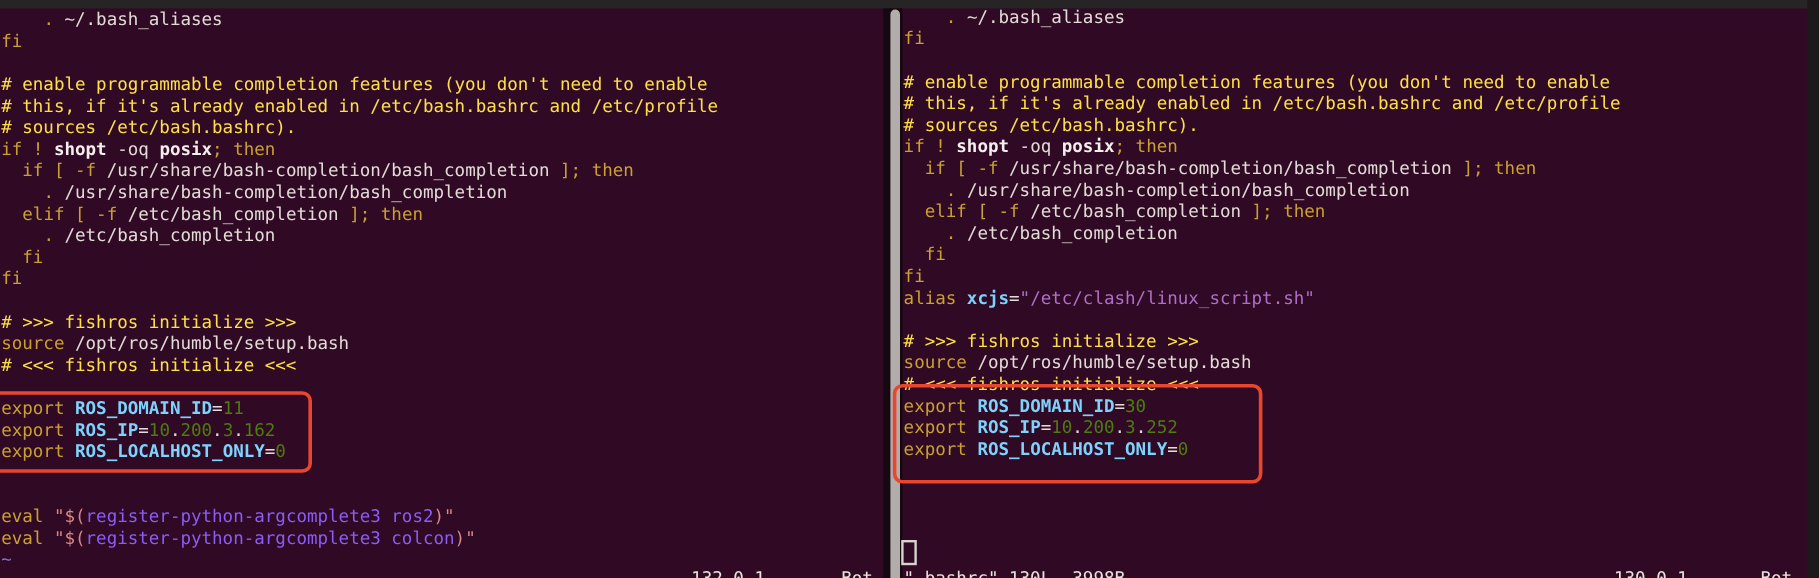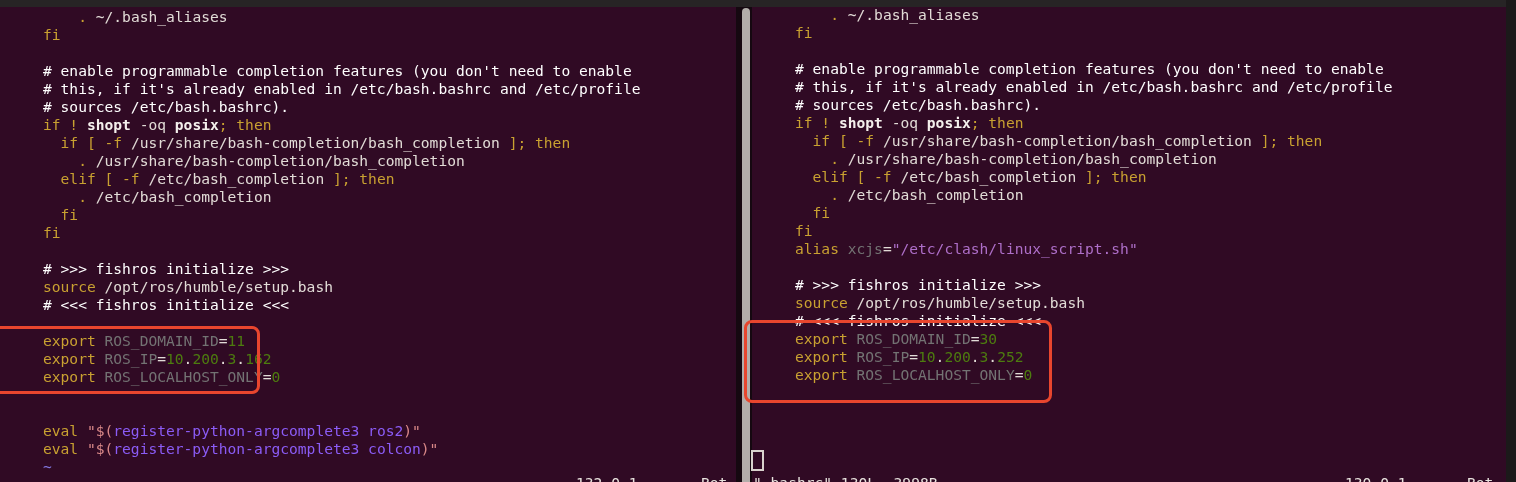--- a/index.html
+++ b/index.html
@@ -9,26 +9,26 @@
     font-family:"DejaVu Sans Mono",monospace;
     font-size:14.6px;line-height:18px;
   }
   .topbar{position:absolute;left:0;top:0;width:1516px;height:7px;background:#272425;}
   .right-edge{position:absolute;left:1506px;top:0;width:10px;height:482px;background:#1c191a;}
   .divider-gap{position:absolute;left:736px;top:7px;width:16px;height:475px;background:#150810;}
   .scrollbar-thumb{position:absolute;left:742px;top:8px;width:8px;height:474px;background:#b2adaa;border-radius:4px 4px 0 0;}
   .pane{position:absolute;white-space:pre;}
   .pane-left{left:1px;top:8px;width:734px;}
   .pane-right{left:753px;top:6px;width:750px;}
-  .line{height:18px;margin-left:42px;}
+  .line{height:18px;}
   .s-w{color:#e2dcd7;}
   .s-W{color:#f4efec;font-weight:bold;}
   .s-k{color:#c9a131;}
-  .s-c{color:#ffffff;}
-  .s-i{color:#737373;font-weight:normal;}
+  .s-c{color:#fde047;}
+  .s-i{color:#7dd3fc;font-weight:bold;}
   .s-n{color:#4d7c0f;}
   .s-s{color:#ae6fc9;}
   .s-p{color:#d98888;}
   .s-q{color:#8b5cf6;}
   .s-t{color:#8276dd;}
   .hl-box{position:absolute;border:3px solid #e8462e;border-radius:8px;background:transparent;}
   .hl-left{left:-8px;top:326px;width:262px;height:62px;}
   .hl-right{left:744px;top:320px;width:302px;height:77px;}
   .status-item{position:absolute;top:474px;height:18px;color:#e8e3de;white-space:pre;}
   .hollow-cursor{position:absolute;left:751px;top:450px;width:9px;height:17px;border:2px solid #d8d2cd;}

